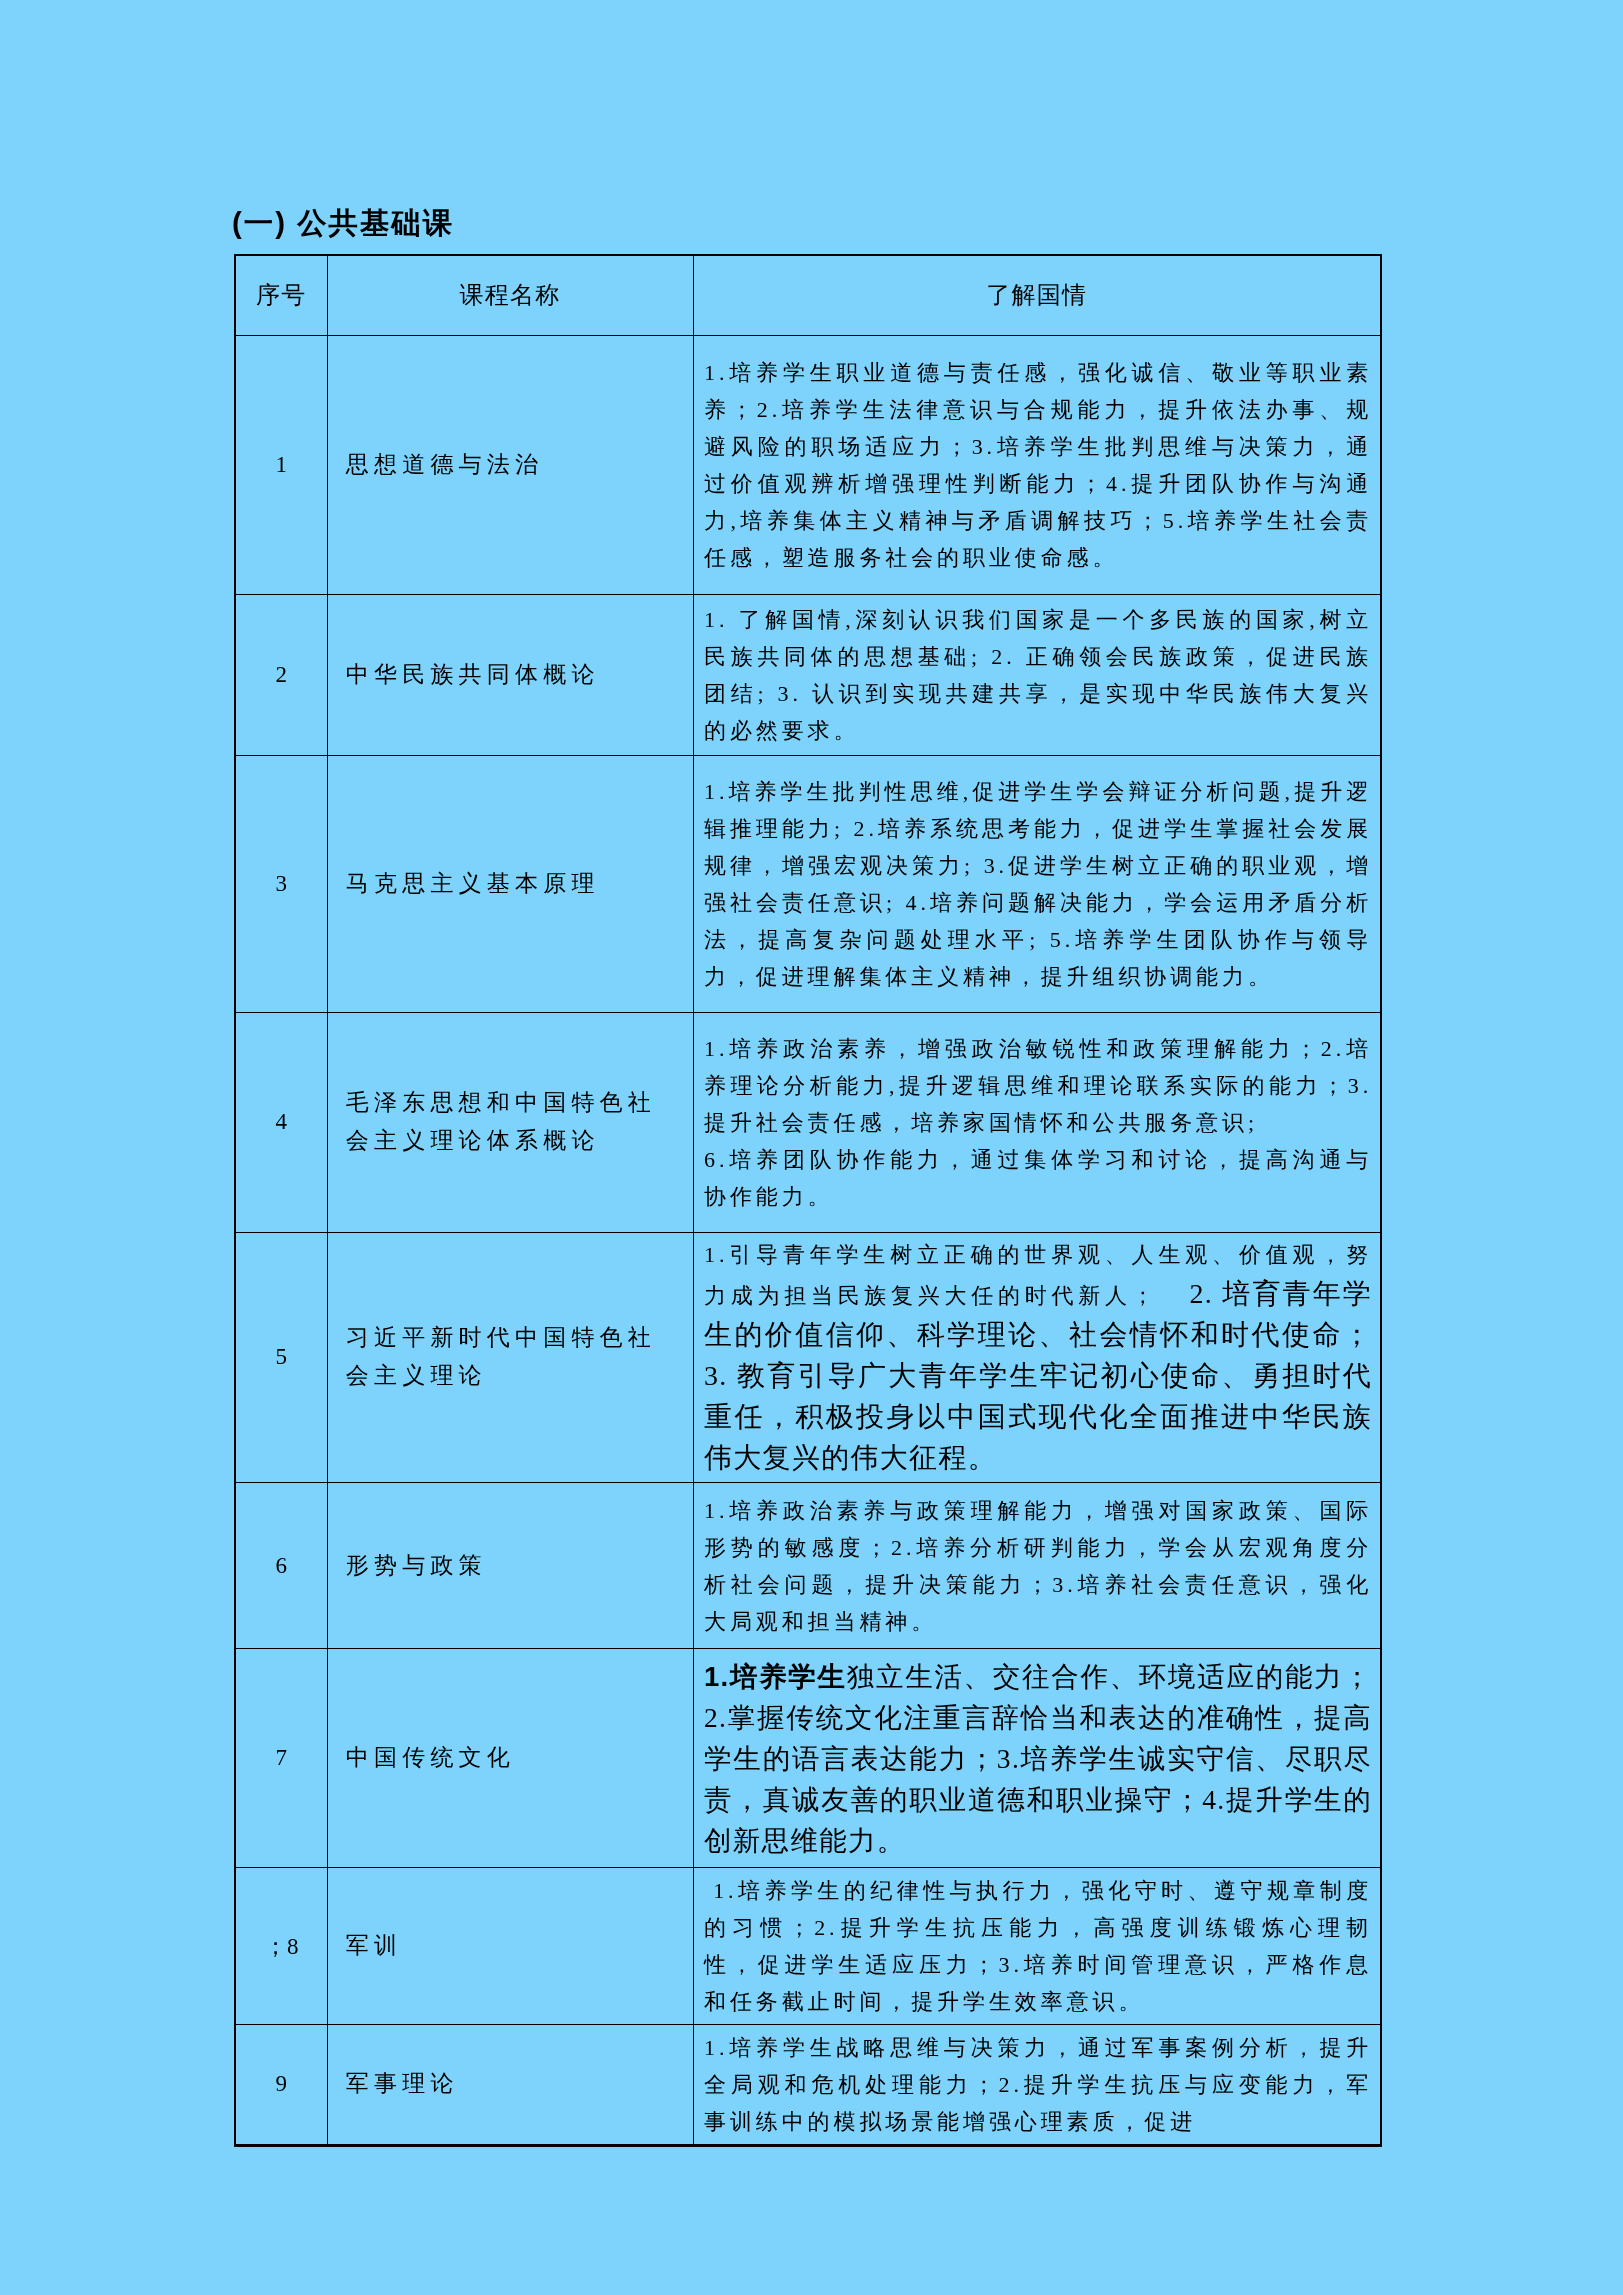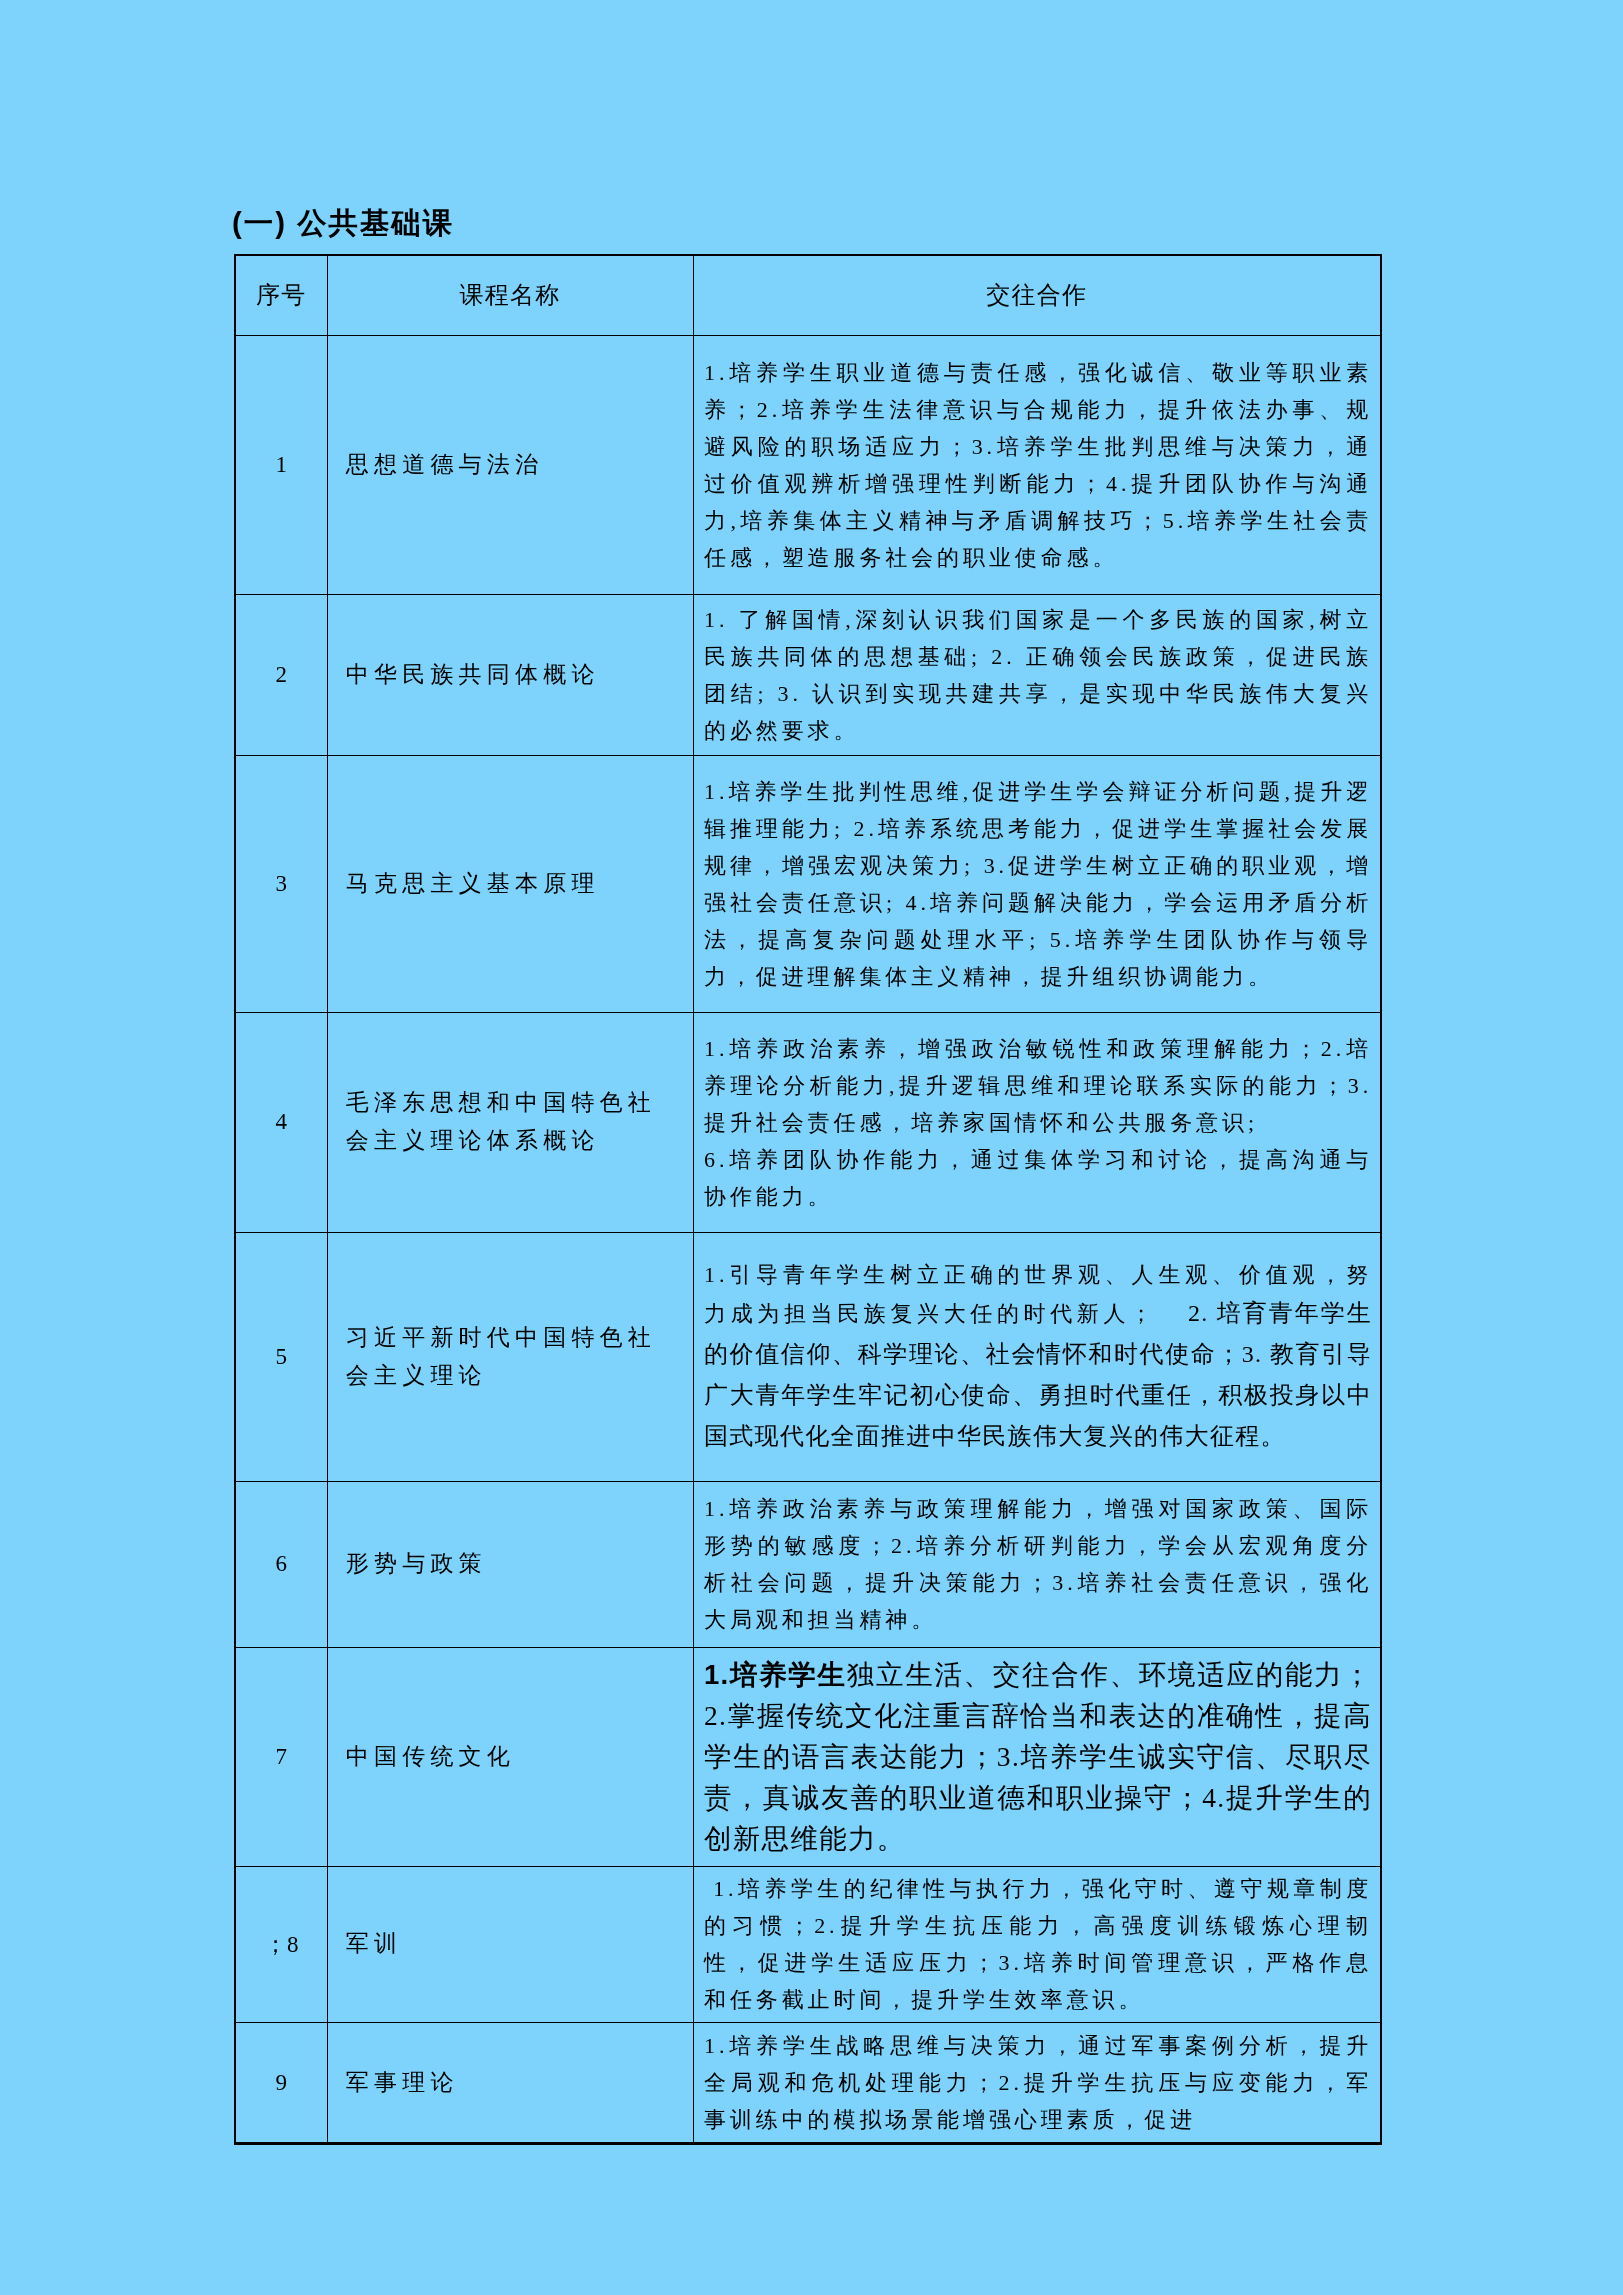--- a/index.html
+++ b/index.html
@@ -65,21 +65,21 @@
     line-height:37px;
     letter-spacing:3.9px;
     text-align:justify;
   }
   td.ability p.large{
     font-size:27.5px;
     line-height:41px;
     letter-spacing:1.3px;
   }
   span.lg{
-    font-size:24px;
+    font-size:28px;
     line-height:41px;
     letter-spacing:1.3px;
     margin-left:32px;
   }
   span.bold-lead{
     font-weight:bold;
     font-family:"Liberation Sans","DejaVu Sans",sans-serif;
     margin-top:8px;
   }
   p.ind{text-indent:9.2px;}
@@ -103,21 +103,21 @@
     <colgroup>
         <col class="c1">
         <col class="c2">
         <col class="c3">
       </colgroup>
 
     <tbody>
         <tr style="height:80px;">
       <td class="th">序号</td>
       <td class="th">课程名称</td>
-      <td class="th">交往合作</td>
+      <td class="th">了解国情</td>
     </tr>
 
     <tr style="height:259px;">
       <td class="num">1</td>
       <td class="course">思想道德与法治</td>
       <td class="ability">
         <p>1.培养学生职业道德与责任感，强化诚信、敬业等职业素养；2.培养学生法律意识与合规能力，提升依法办事、规避风险的职场适应力；3.培养学生批判思维与决策力，通过价值观辨析增强理性判断能力；4.提升团队协作与沟通力,培养集体主义精神与矛盾调解技巧；5.培养学生社会责任感，塑造服务社会的职业使命感。</p>
       </td>
     </tr>
 

